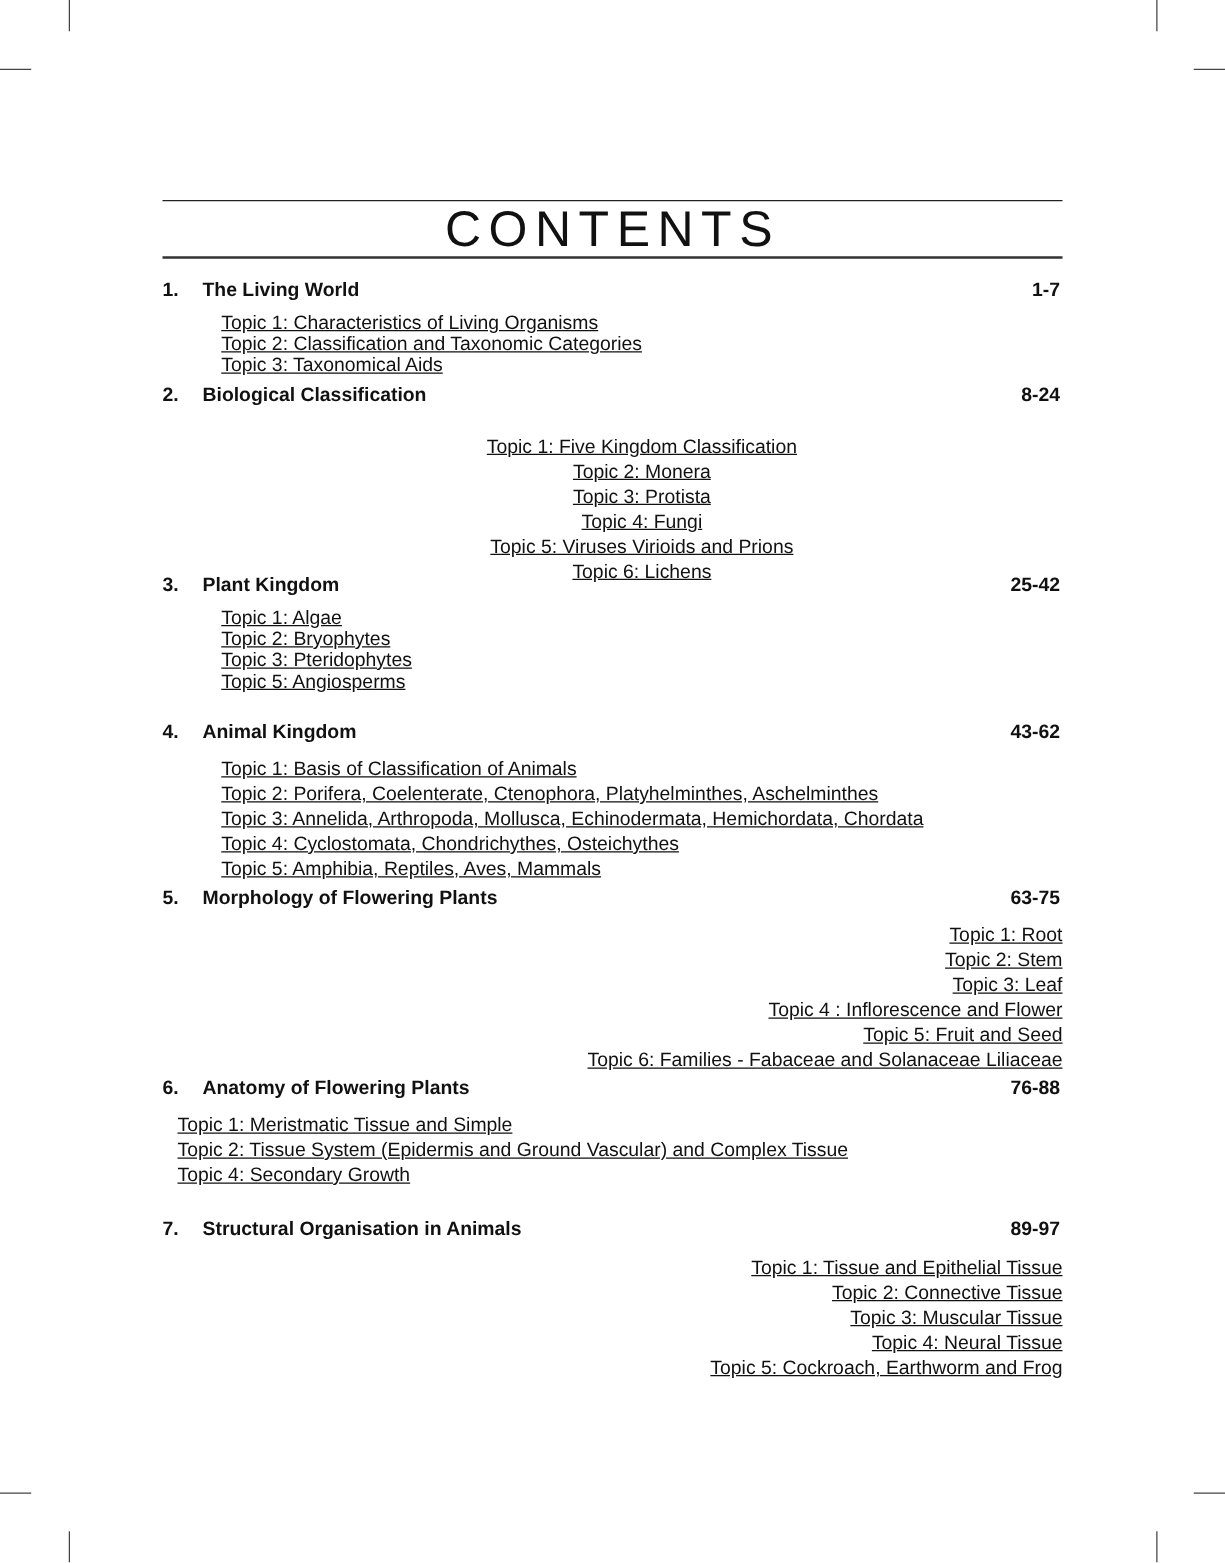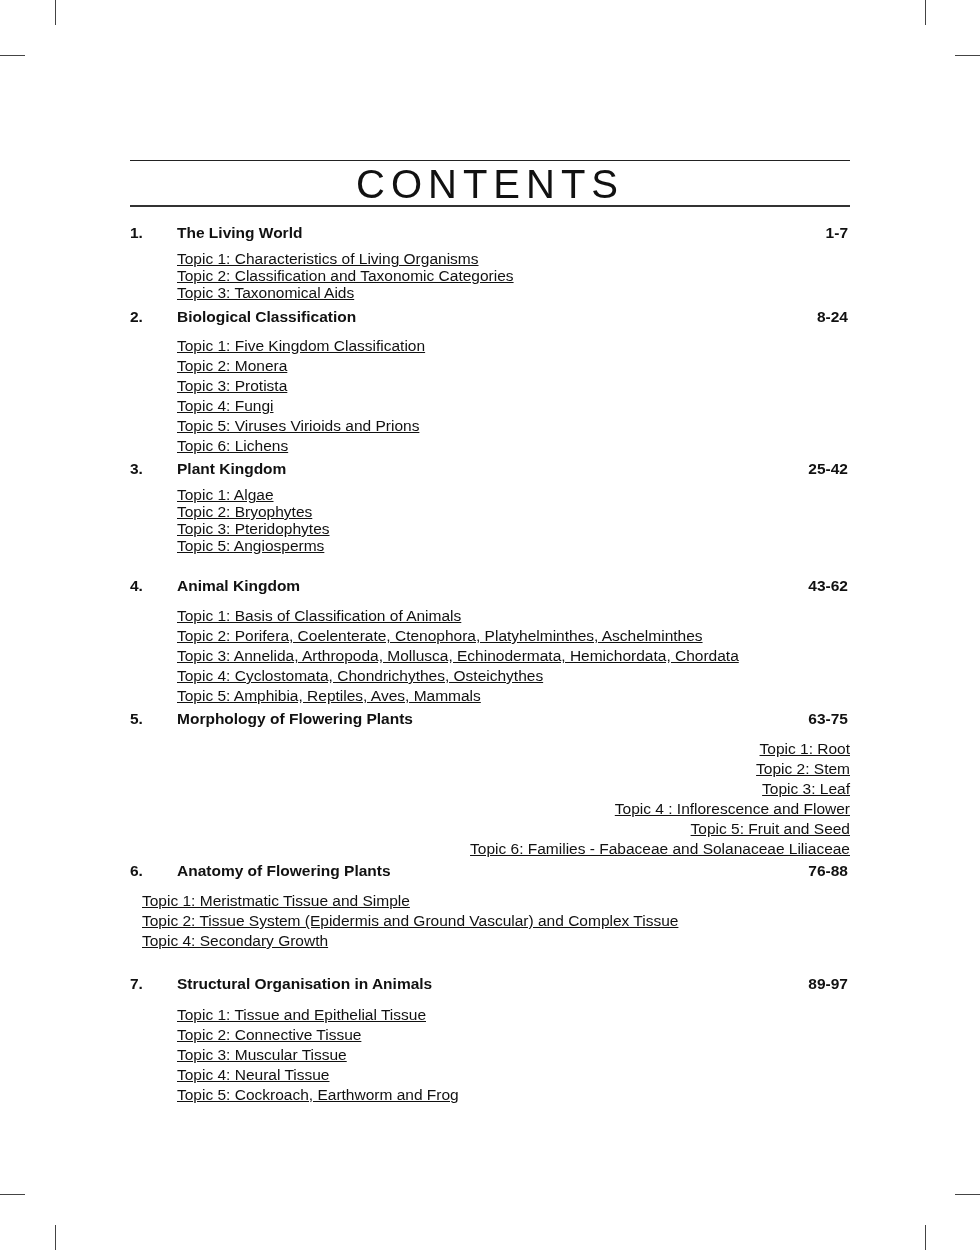--- a/index.html
+++ b/index.html
@@ -6,21 +6,21 @@
     body { width:980px; height:1250px; position:relative; overflow:hidden;
            font-family:"Liberation Sans", sans-serif; color:#111; }
     .crop { position:absolute; background:#444; }
     .rule { position:absolute; left:130px; width:720px; background:#222; }
     .title { position:absolute; left:130px; width:720px; top:162px; text-align:center;
              font-size:40px; letter-spacing:6px; font-weight:normal; line-height:44px; color:#111; }
     .toc { position:absolute; left:130px; width:720px; top:222px; }
     .chapter { position:relative; }
     .ch-head { position:relative; height:22px; font-weight:bold; font-size:15.5px; line-height:22px; }
     .ch-num { position:absolute; left:0; }
-    .ch-title { position:absolute; left:47px;text-align:right; }
+    .ch-title { position:absolute; left:32px;text-align:right; }
     .ch-pages { position:absolute; right:2px; }
     .topics { margin-left:47px; font-size:15.5px; color:#111; }
     .topic { white-space:nowrap;text-decoration:underline; }
   </style>
 </head>
 <body>
 
 <div class="crop" style="left:55px;top:0;width:1px;height:25px;"></div>
 <div class="crop" style="left:0;top:55px;width:25px;height:1px;"></div>
 <div class="crop" style="left:925px;top:0;width:1px;height:25px;"></div>
@@ -46,21 +46,21 @@
         <div class="topic">Topic 2: Classification and Taxonomic Categories</div>
         <div class="topic">Topic 3: Taxonomical Aids</div>
       </div>
     </div>
     <div class="chapter" style="position: absolute; top: 84px; left: 0px; width: 720px;">
       <div class="ch-head">
         <span class="ch-num">2.</span>
         <span class="ch-title">Biological Classification</span>
         <span class="ch-pages">8-24</span>
       </div>
-      <div class="topics" style="margin-top:8px;line-height:20px;">
+      <div class="topics" style="margin-top:20px;line-height:20px;text-align:center;">
         <div class="topic">Topic 1: Five Kingdom Classification</div>
         <div class="topic">Topic 2: Monera</div>
         <div class="topic">Topic 3: Protista</div>
         <div class="topic">Topic 4: Fungi</div>
         <div class="topic">Topic 5: Viruses Virioids and Prions</div>
         <div class="topic">Topic 6: Lichens</div>
       </div>
     </div>
     <div class="chapter" style="position: absolute; top: 236px; left: 0px; width: 720px;">
       <div class="ch-head">
@@ -115,21 +115,21 @@
         <div class="topic">Topic 2: Tissue System (Epidermis and Ground Vascular) and Complex Tissue</div>
         <div class="topic">Topic 4: Secondary Growth</div>
       </div>
     </div>
     <div class="chapter" style="position: absolute; top: 751px; left: 0px; width: 720px;">
       <div class="ch-head">
         <span class="ch-num">7.</span>
         <span class="ch-title">Structural Organisation in Animals</span>
         <span class="ch-pages">89-97</span>
       </div>
-      <div class="topics" style="margin-top:10px;line-height:20px;">
+      <div class="topics" style="margin-top:10px;line-height:20px;text-align:right;">
         <div class="topic">Topic 1: Tissue and Epithelial Tissue</div>
         <div class="topic">Topic 2: Connective Tissue</div>
         <div class="topic">Topic 3: Muscular Tissue</div>
         <div class="topic">Topic 4: Neural Tissue</div>
         <div class="topic">Topic 5: Cockroach, Earthworm and Frog</div>
       </div>
     </div>
   </div>
 
 </body></html>

